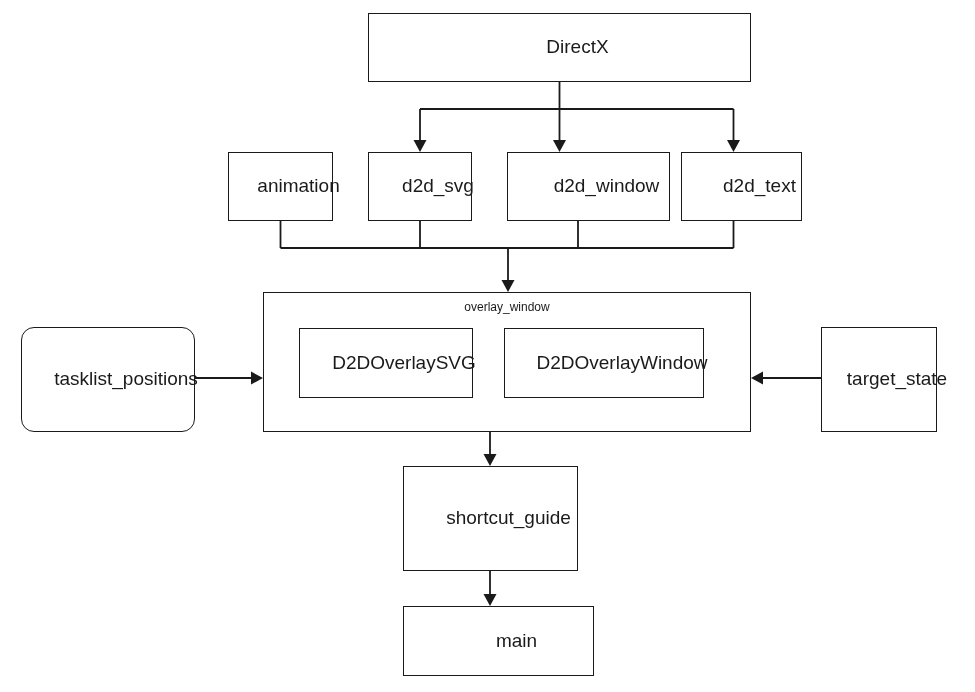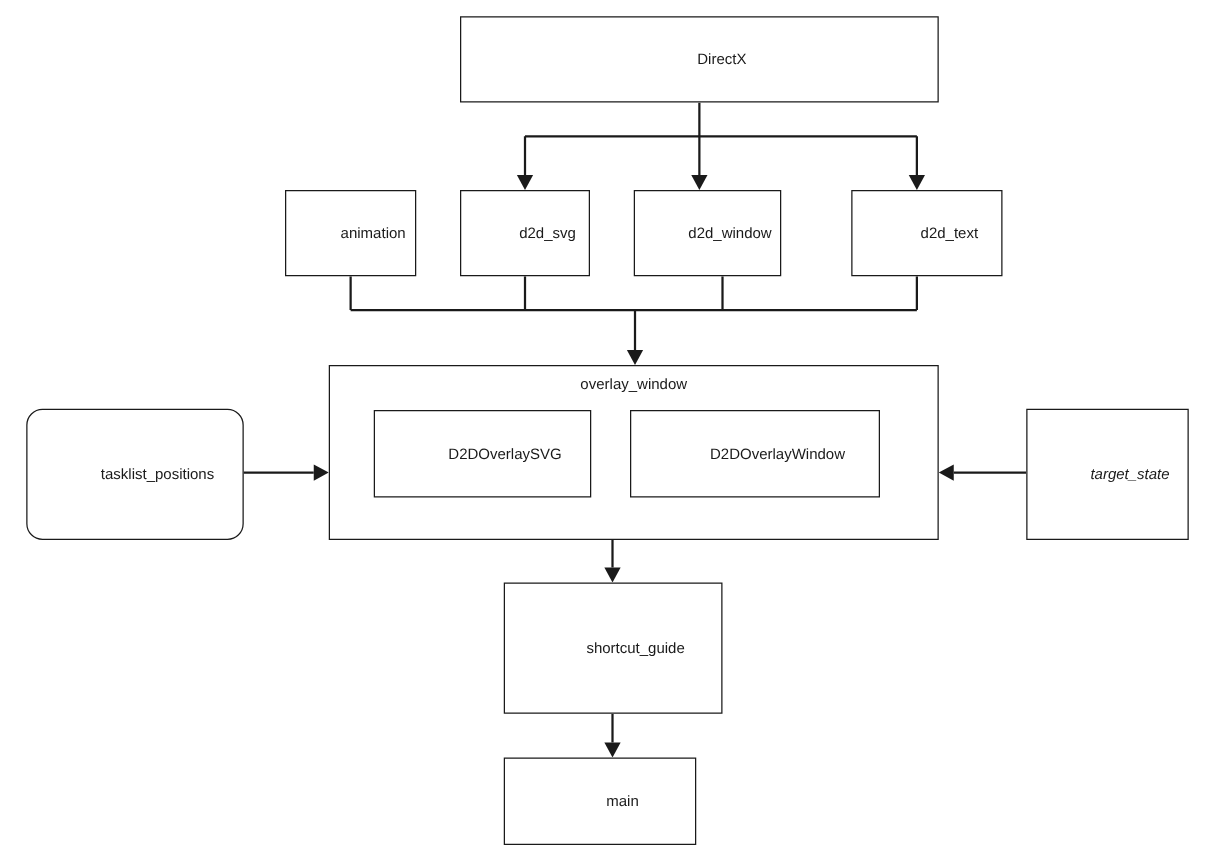--- a/index.html
+++ b/index.html
@@ -24,21 +24,21 @@
     height: 692px;
   }
   .node {
     position: absolute;
     box-sizing: border-box;
     border: 1.5px solid #1a1a1a;
     background: #ffffff;
     display: flex;
     align-items: center;
     justify-content: center;
-    font-size: 12px;
+    font-size: 19px;
     line-height: 1.2;
     text-align: center;
     white-space: nowrap;
     padding-left: 36px;
   }
   .group {
     position: absolute;
     box-sizing: border-box;
     border: 1.5px solid #1a1a1a;
     background: #ffffff;
@@ -49,29 +49,29 @@
     left: 0;
     width: 100%;
     text-align: center;
     font-size: 12px;
     line-height: 1.2;
   }
   
   #n-directx            { left: 368px; top: 13px;  width: 383px; height: 69px;  }
   #n-animation          { left: 228px; top: 152px; width: 105px; height: 69px; text-align: center;  }
   #n-d2d-svg            { left: 368px; top: 152px; width: 104px; height: 69px;  }
-  #n-d2d-window         { left: 507px; top: 152px; width: 118px; height: 69px;  }
+  #n-d2d-window         { left: 507px; top: 152px; width: 163px; height: 69px;  }
   #n-d2d-text           { left: 681px; top: 152px; width: 121px; height: 69px;  }
   #n-overlay-window     { left: 263px; top: 292px; width: 488px; height: 140px; }
   #n-d2d-overlay-svg    { left: 35px;  top: 35px;  width: 174px; height: 70px; align-items: center;  }
   #n-d2d-overlay-window { left: 240px; top: 35px;  width: 200px; height: 70px;  }
   #n-tasklist-positions { left: 21px;  top: 327px; width: 174px; height: 105px; border-radius: 13px; }
-  #n-target-state       { left: 821px; top: 327px; width: 130px; height: 105px; font-style: italic; }
+  #n-target-state       { left: 821px; top: 327px; width: 116px; height: 105px; }
   #n-shortcut-guide     { left: 403px; top: 466px; width: 175px; height: 105px; }
-  #n-main               { left: 403px; top: 606px; width: 154px; height: 70px;  }
+  #n-main               { left: 403px; top: 606px; width: 191px; height: 70px;  }
 </style>
 </head>
 <body>
 
 <div class="canvas">
 
   <svg class="edges" viewBox="0 0 975 692" xmlns="http://www.w3.org/2000/svg" fill="none" stroke="#1a1a1a" stroke-width="1.8">
 
     <g>
       <path d="M559.5 82 V140"></path>

